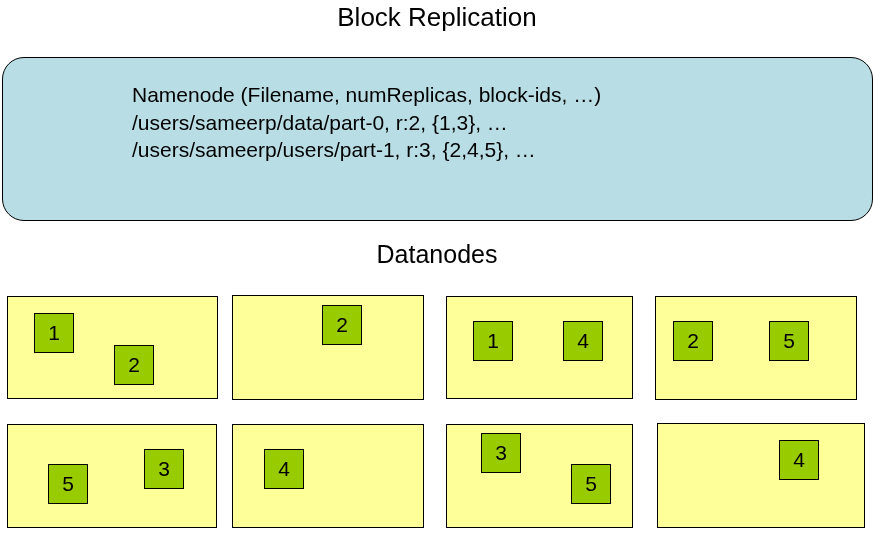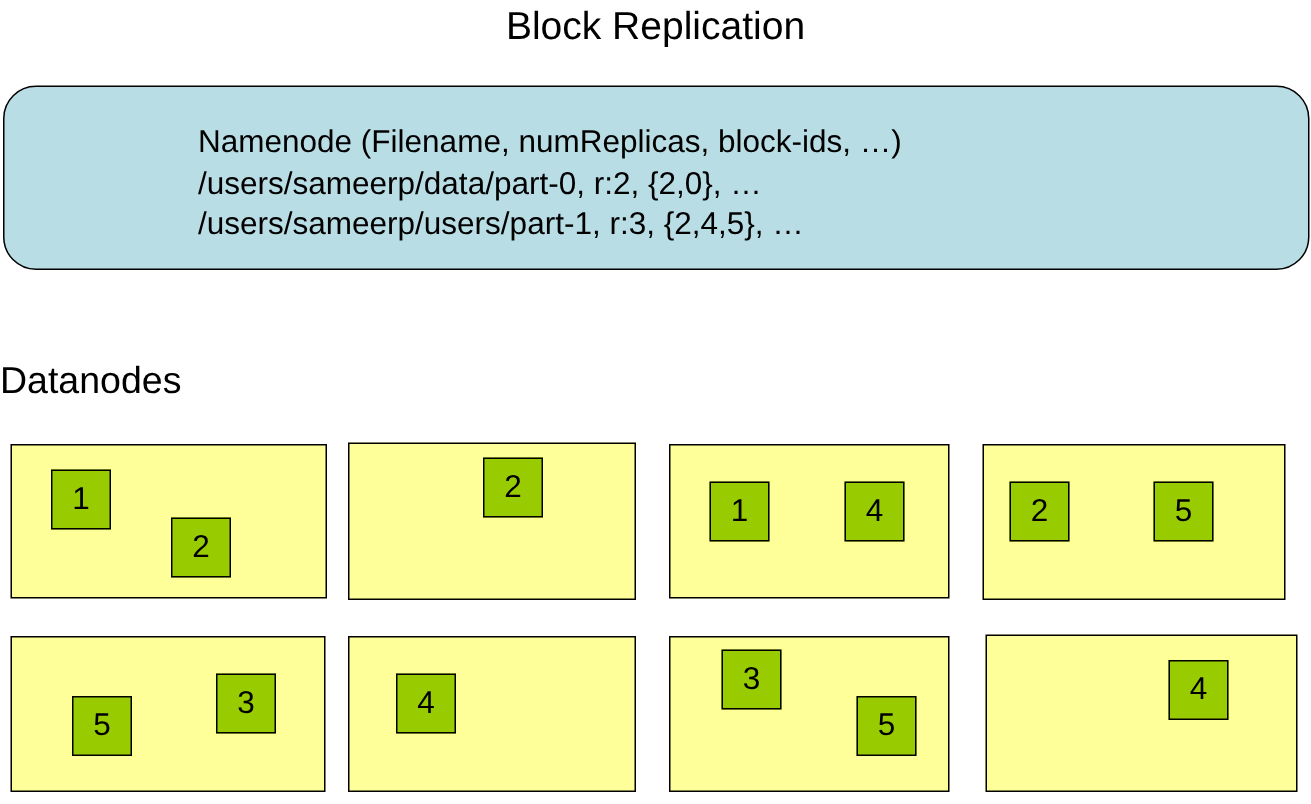--- a/index.html
+++ b/index.html
@@ -24,40 +24,40 @@
     text-align: center;
     font-size: 26px;
     line-height: 31px;
     white-space: nowrap;
   }
   .namenode-box {
     position: absolute;
     left: 2px;
     top: 57px;
     width: 871px;
-    height: 123px;
+    height: 164px;
     box-sizing: border-box;
     background: var(--namenode-fill, #b9dde4);
     border: 1.5px solid var(--border-color, #000000);
     border-radius: 22px;
   }
   .namenode-text {
     position: absolute;
     left: 129px;
     top: 23px;
     font-size: 21px;
     line-height: 27.5px;
     white-space: nowrap;
   }
   .datanodes-label {
     position: absolute;
     top: 239px;
     left: 0;
     width: 874px;
-    text-align: left;
+    text-align: center;
     font-size: 25px;
     line-height: 30px;
     white-space: nowrap;
   }
   .dn-box {
     position: absolute;
     box-sizing: border-box;
     background: var(--datanode-fill, #ffff99);
     border: 1px solid var(--border-color, #000000);
   }
@@ -85,21 +85,21 @@
 </head>
 <body>
 
 <div class="canvas">
 
   <div class="title">Block Replication</div>
 
   <div class="namenode-box">
     <div class="namenode-text">
       <div>Namenode (Filename, numReplicas, block-ids, …)</div>
-      <div>/users/sameerp/data/part-0, r:2, {2,0}, …</div>
+      <div>/users/sameerp/data/part-0, r:2, {1,3}, …</div>
       <div>/users/sameerp/users/part-1, r:3, {2,4,5}, …</div>
     </div>
   </div>
 
   <div class="datanodes-label">Datanodes</div>
 
   <div id="datanodes-container">
       <div class="dn-box pos-0">
         <div class="block" style="left: 26px; top: 16px;">1</div>
         <div class="block" style="left: 106px; top: 48px;">2</div>

